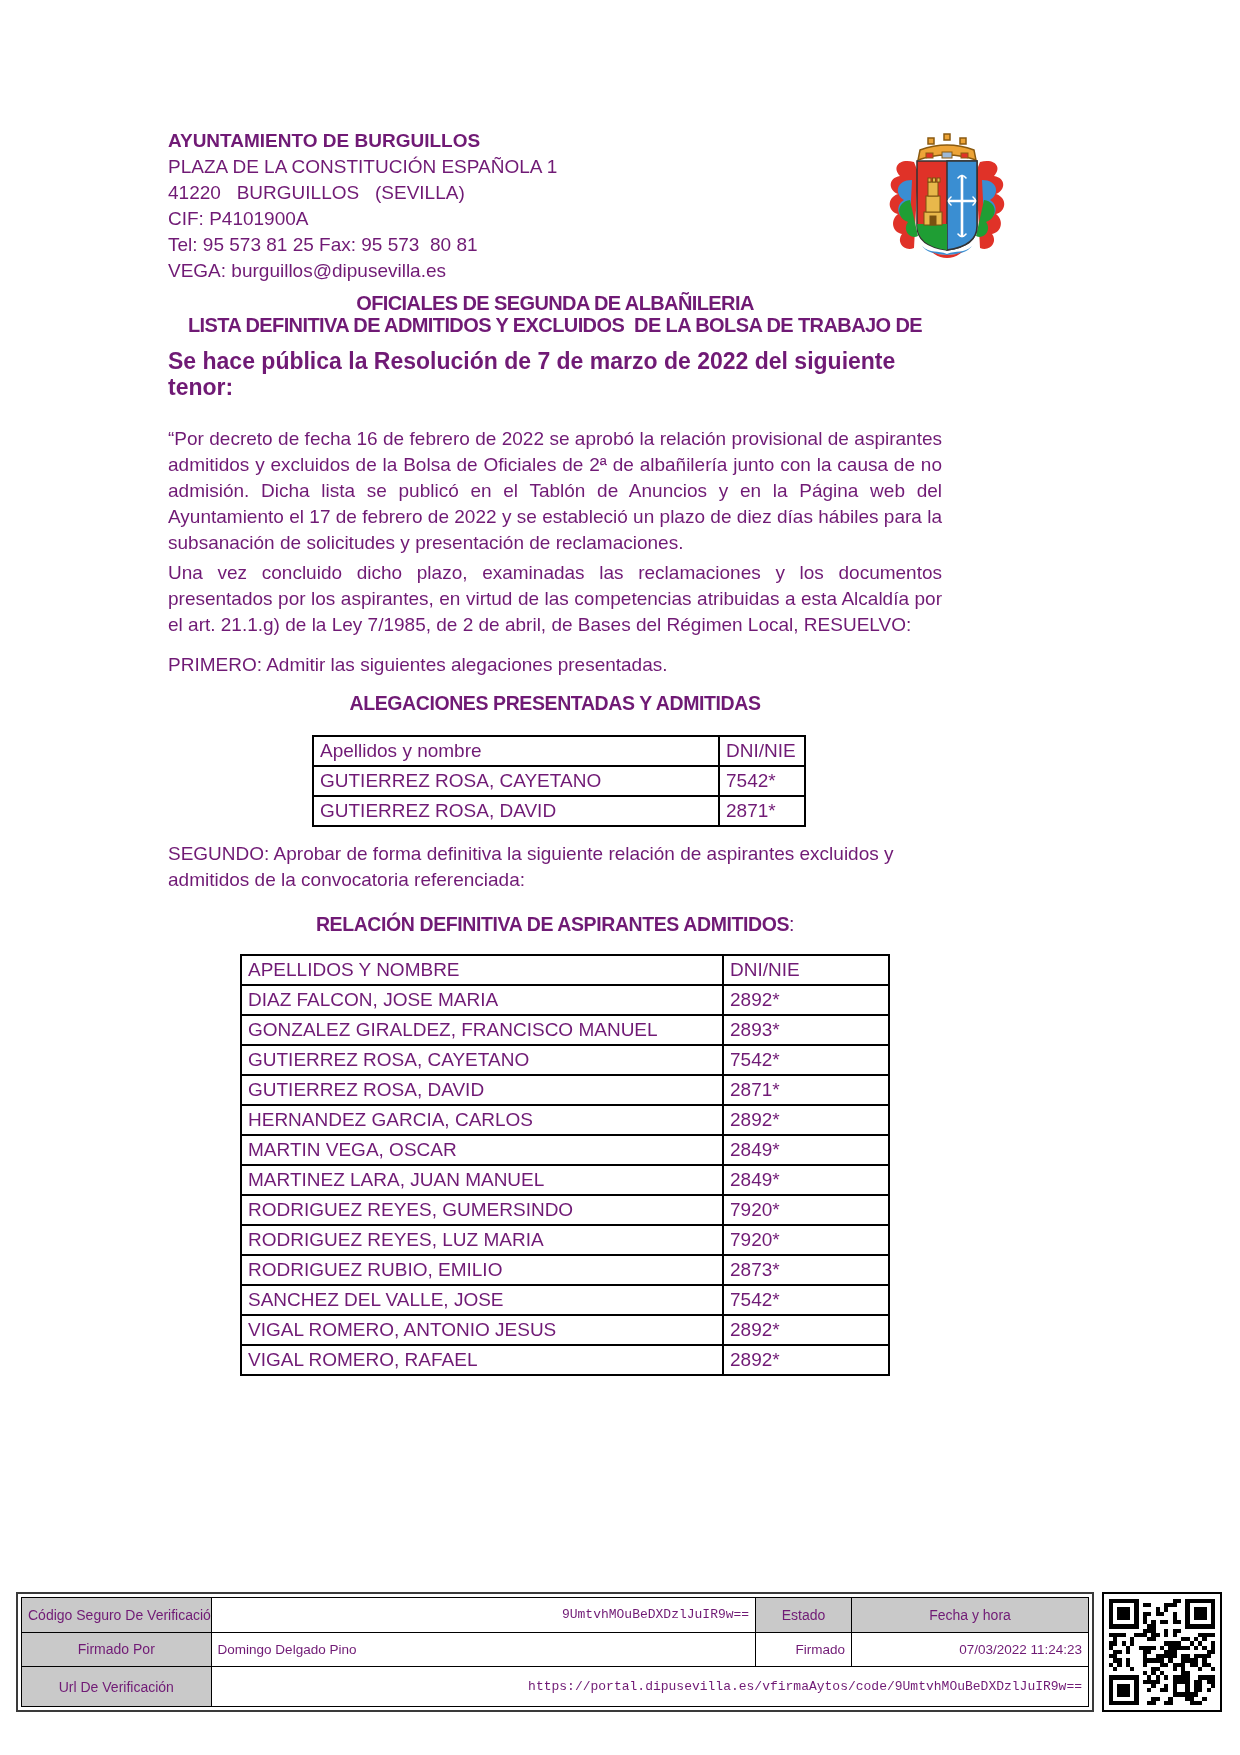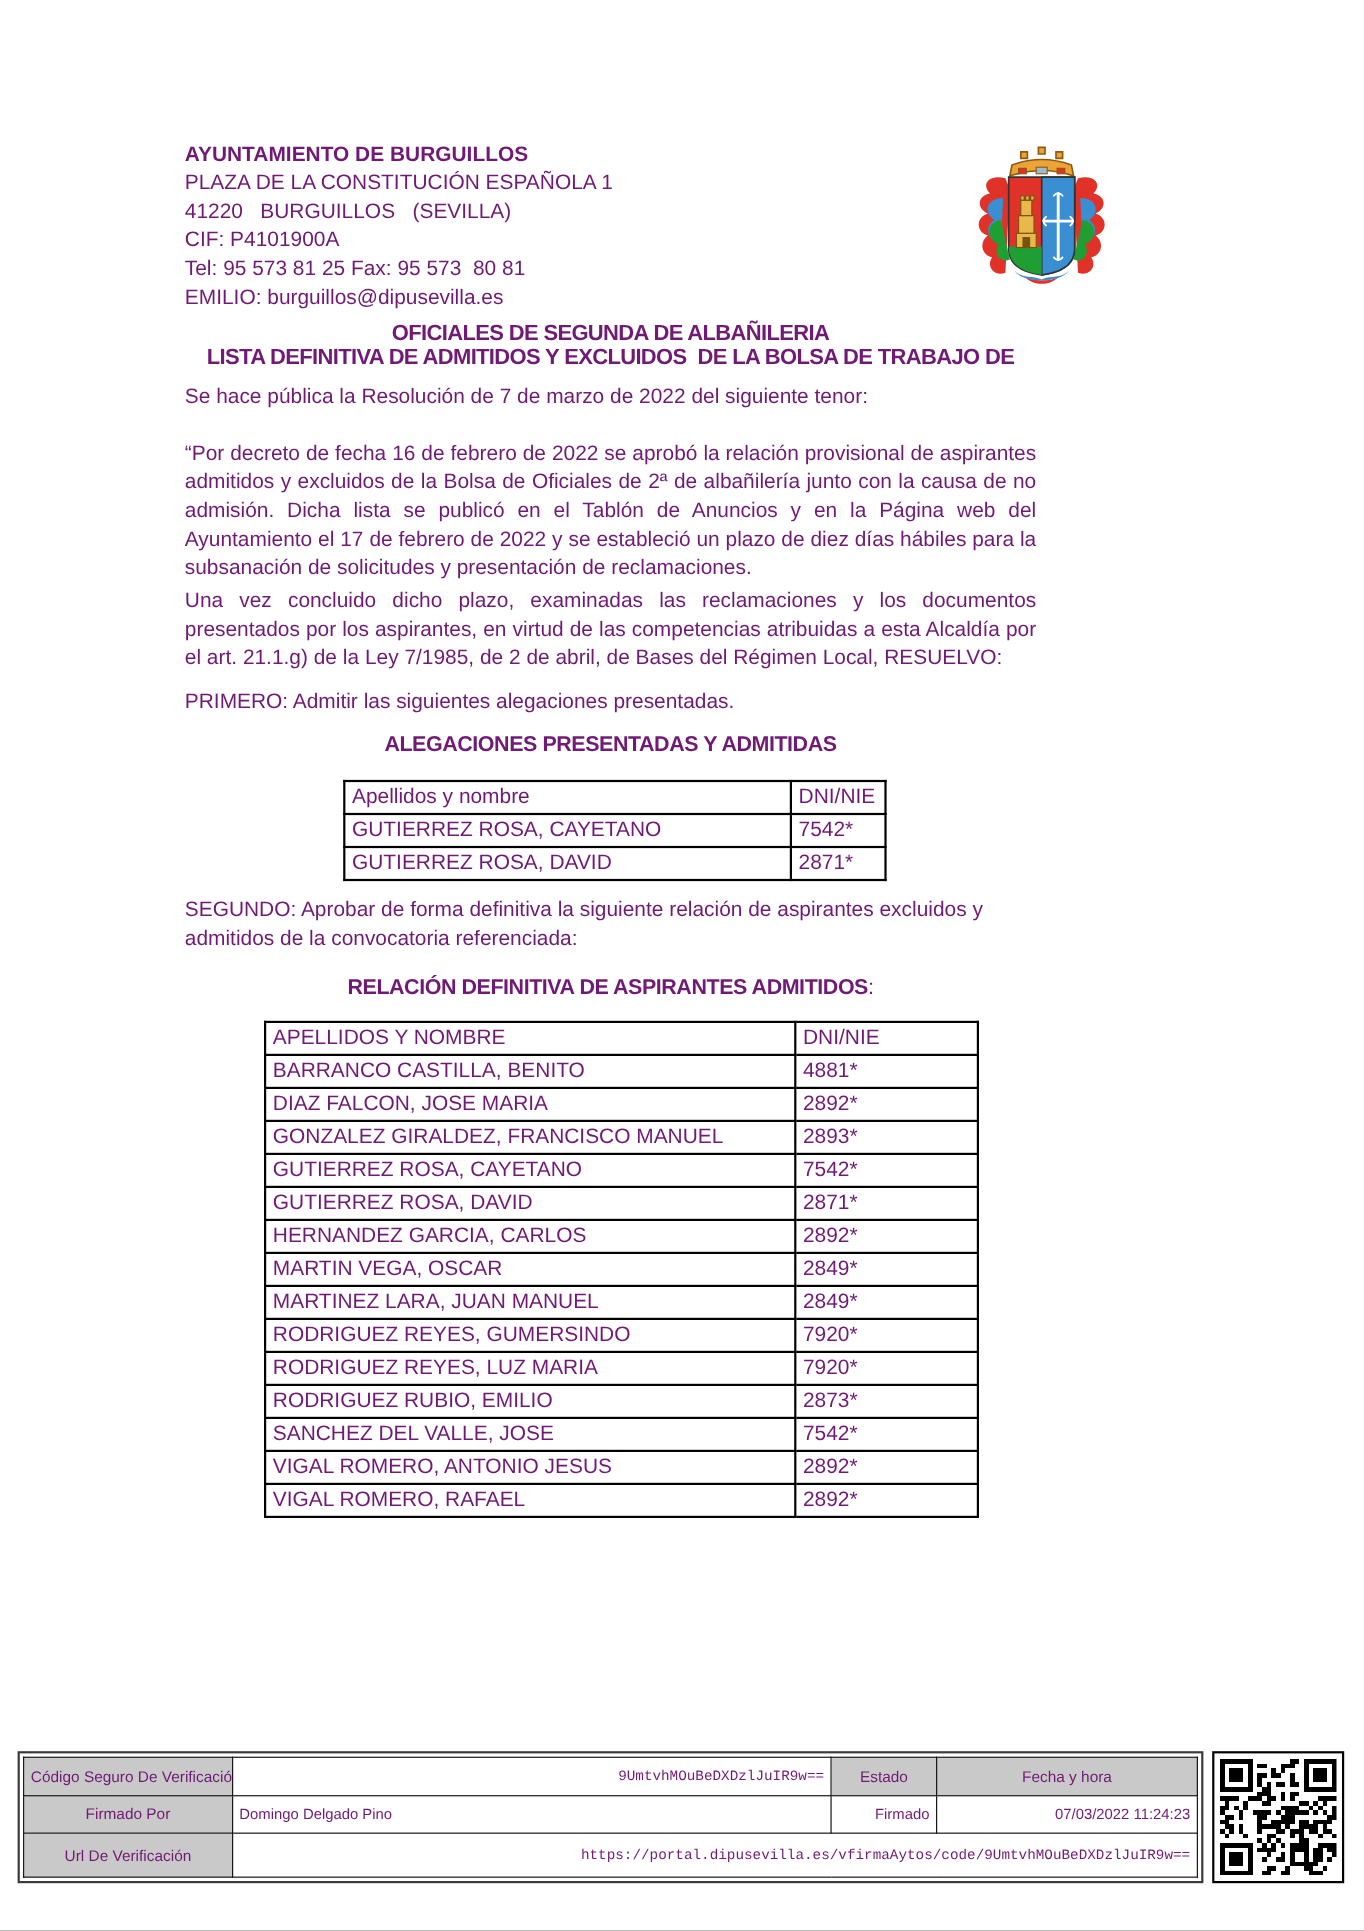--- a/index.html
+++ b/index.html
@@ -14,21 +14,21 @@
   }
   .content{position:absolute;left:168px;top:128px;width:774px;}
   .pre{white-space:pre-wrap;}
   
   .hdr{font-size:19px;line-height:26px;}
   .hdr .org{font-weight:bold;}
   
   .coa{position:absolute;left:884px;top:128px;width:126px;height:138px;}
   
   .doc-title{margin-top:8px;text-align:center;font-weight:bold;font-size:20px;line-height:22px;letter-spacing:-0.6px;}
-  .intro{margin-top:12px;font-weight:normal;font-size:19px;line-height:26px;}
+  .intro{margin-top:12px;font-weight:bold;font-size:23px;line-height:26px;}
   .para{margin-top:26px;font-size:19px;line-height:26px;text-align:justify;}
   .para2{margin-top:4px;}
   .plain{margin-top:14px;font-size:19px;line-height:26px;}
   .sec-heading{margin-top:14px;text-align:center;font-weight:bold;font-size:19.5px;letter-spacing:-0.4px;}
   .sec-heading .colon{font-weight:normal;}
   
   table.doc{border-collapse:collapse;font-size:19px;}
   table.doc td,table.doc th{border:2px solid #000;padding:1px 6px;height:26px;text-align:left;font-weight:normal;vertical-align:middle;}
   table.doc th{font-weight:normal;}
   .t1{margin:20px 0 0 144px;}
@@ -55,21 +55,21 @@
 
 <div class="page">
 
   <div class="content">
     <div class="hdr">
       <div class="org">AYUNTAMIENTO DE BURGUILLOS</div>
       <div class="pre">PLAZA DE LA CONSTITUCIÓN ESPAÑOLA 1</div>
       <div class="pre">41220   BURGUILLOS   (SEVILLA)</div>
       <div class="pre">CIF: P4101900A</div>
       <div class="pre">Tel: 95 573 81 25 Fax: 95 573  80 81</div>
-      <div class="pre">EMILIO: burguillos@dipusevilla.es</div>
+      <div class="pre">VEGA: burguillos@dipusevilla.es</div>
     </div>
 
     <div class="doc-title">
       <div class="pre">OFICIALES DE SEGUNDA DE ALBAÑILERIA</div>
       <div class="pre">LISTA DEFINITIVA DE ADMITIDOS Y EXCLUIDOS  DE LA BOLSA DE TRABAJO DE</div>
     </div>
 
     <div class="intro">Se hace pública la Resolución de 7 de marzo de 2022 del siguiente tenor:</div>
 
     <div class="para">“Por decreto de fecha 16 de febrero de 2022 se aprobó la relación provisional de aspirantes admitidos y excluidos de la Bolsa de Oficiales de 2ª de albañilería junto con la causa de no admisión. Dicha lista se publicó en el Tablón de Anuncios y en la Página web del Ayuntamiento el 17 de febrero de 2022 y se estableció un plazo de diez días hábiles para la subsanación de solicitudes y presentación de reclamaciones.</div>
@@ -104,24 +104,20 @@
     <div class="sec-heading" style="margin-top:20px"><span>RELACIÓN DEFINITIVA DE ASPIRANTES ADMITIDOS</span><span class="colon">:</span></div>
 
     <table class="doc t2">
       <thead>
         <tr>
           <th class="c-name">APELLIDOS Y NOMBRE</th>
           <th class="c-dni">DNI/NIE</th>
         </tr>
       </thead>
       <tbody>
-          <tr>
-            <td class="c-name">BARRANCO CASTILLA, BENITO</td>
-            <td class="c-dni">4881*</td>
-          </tr>
           <tr>
             <td class="c-name">DIAZ FALCON, JOSE MARIA</td>
             <td class="c-dni">2892*</td>
           </tr>
           <tr>
             <td class="c-name">GONZALEZ GIRALDEZ, FRANCISCO MANUEL</td>
             <td class="c-dni">2893*</td>
           </tr>
           <tr>
             <td class="c-name">GUTIERREZ ROSA, CAYETANO</td>

